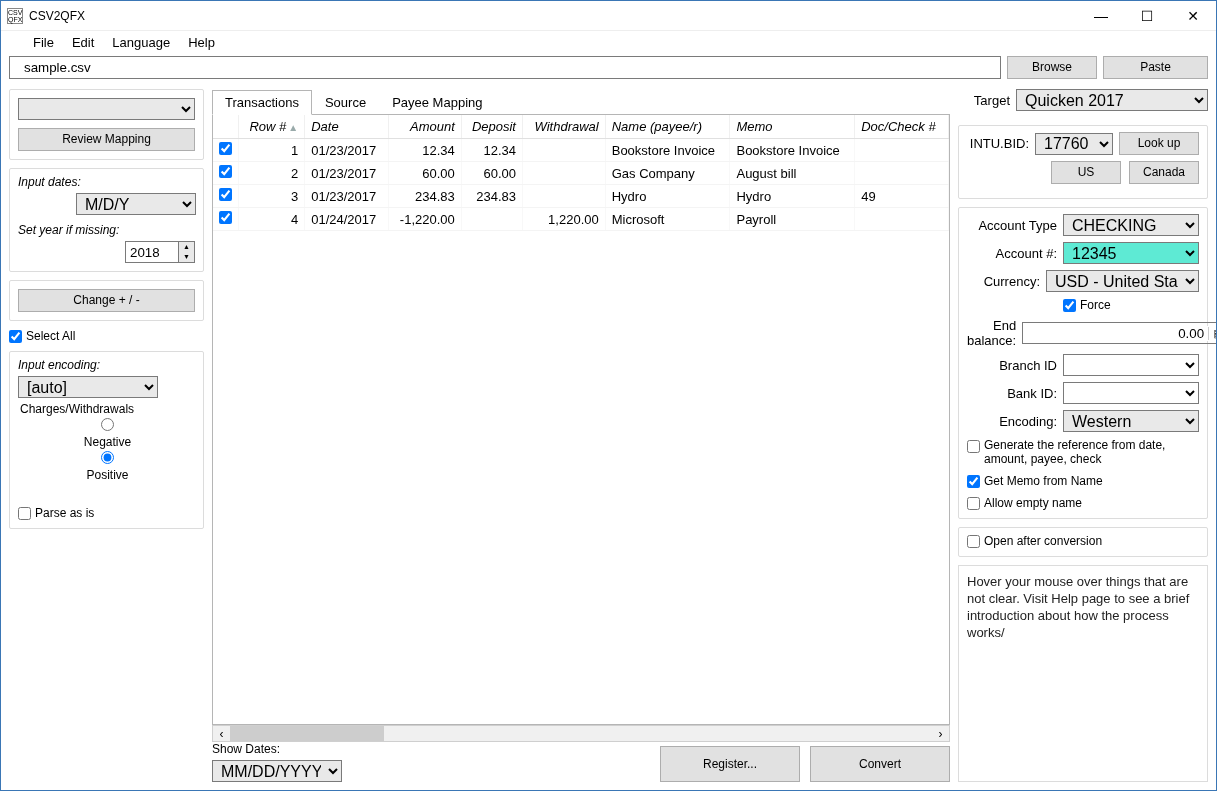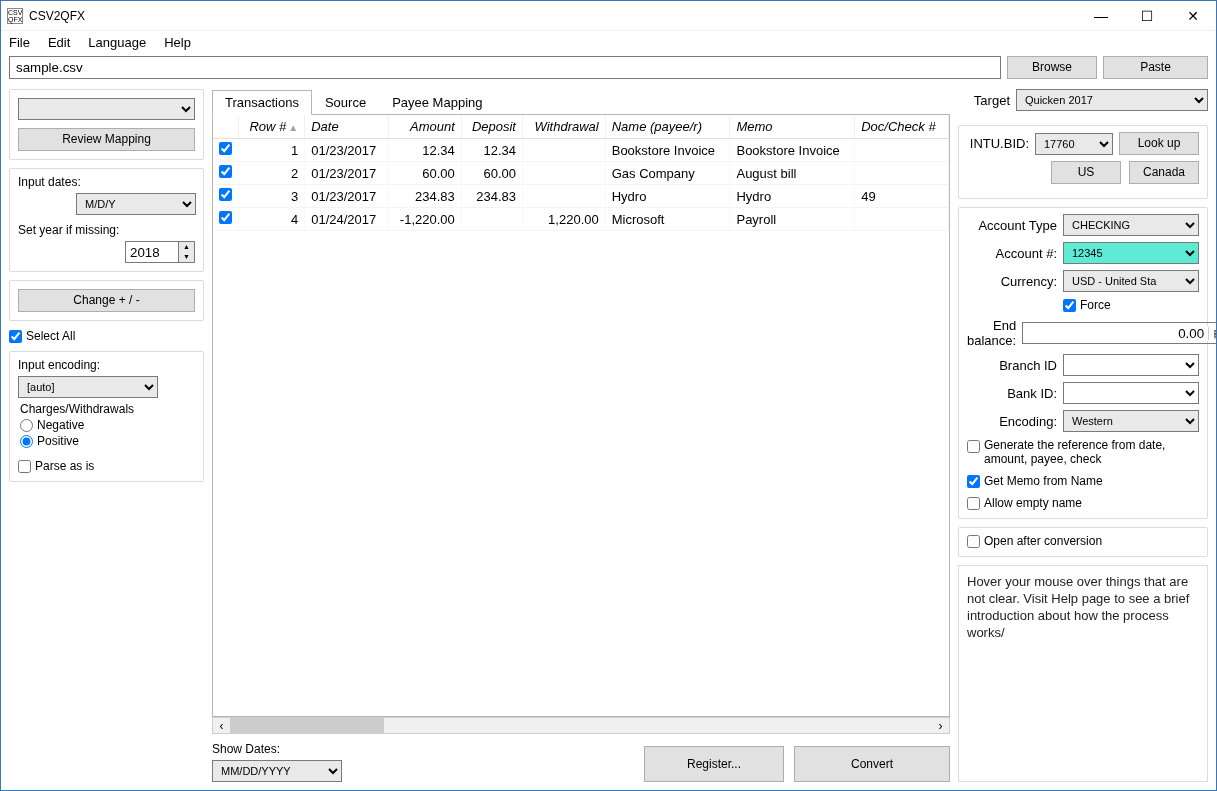--- a/index.html
+++ b/index.html
@@ -36,31 +36,32 @@
   width: 46px; height: 30px;
   display: flex; align-items: center; justify-content: center;
   font-size: 14px;
   font-family: "Segoe UI Symbol", sans-serif;
 }
 .menubar {
   padding: 4px 8px 6px 8px;
   display: flex;
   gap: 18px;
   font-size: 13px;
+  margin-left: 24px;
 }
 .menubar span { cursor: default; }
 .filerow {
   display: flex;
   gap: 6px;
   padding: 0 8px 4px 8px;
 }
 .file-input {
   flex: 1;
   border: 1px solid #7a7a7a;
-  padding: 4px 6px;
+  padding: 4px 14px;
   height: 23px;
 }
 .btn {
   background: #e1e1e1;
   border: 1px solid #adadad;
   padding: 3px 0;
   font-size: 12px;
   text-align: center;
   cursor: default;
   height: 23px;
@@ -75,51 +76,51 @@
 }
 .left-panel { width: 195px; display:flex; flex-direction:column; gap:8px; }
 .center-panel { flex: 1; display:flex; flex-direction:column; overflow:hidden;}
 .right-panel { width: 250px; display:flex; flex-direction:column; gap:8px;}
 .group {
   border: 1px solid #dcdcdc;
   border-radius: 2px;
   padding: 6px 8px 8px 8px;
 }
 .group.np { padding: 8px; }
-.label-top { margin-bottom: 4px; }
+.label-top { margin-bottom: 4px; font-style: italic; }
 select.combo, input.txt {
   border: 1px solid #7a7a7a;
   background: #fff;
   height: 22px;
   padding: 0 4px;
   font-family: inherit;
-  font-size: 11px;
+  font-size: 16px;
 }
 select.combo { background: #e9e9e9; }
 .chk { display:flex; align-items:center; gap:4px;}
 .chk input[type=checkbox]{ width:13px; height:13px; }
-.radio { display:flex; align-items:center; gap:4px; margin:2px 0;}
+.radio { display:flex; align-items:center; gap:4px; margin:2px 0;flex-direction:column;}
 .radio input[type=radio]{ width:13px; height:13px;}
 .fieldset-inner { margin-top:4px; padding-left:2px;}
 .subgroup-title{ margin-bottom:2px;}
 .tabs { display:flex; border-bottom:1px solid #b5b5b5; }
 .tab { padding:4px 12px; border:1px solid transparent; border-bottom:none; position:relative; top:1px; font-size:13px;}
 .tab.active { background:#fff; border-color:#b5b5b5; border-bottom:1px solid #fff;}
 .grid-wrap { flex:1; border:1px solid #b5b5b5; border-top:none; overflow:auto; }
 table.grid { border-collapse:collapse; width:100%; font-size:13px;}
 table.grid th { background:#fff; font-weight:normal; text-align:left; padding:4px 6px; border-bottom:1px solid #e0e0e0; border-right:1px solid #f0f0f0; white-space:nowrap;font-style:italic;}
 table.grid td { padding:3px 6px; border-bottom:1px solid #f4f4f4; border-right:1px solid #f8f8f8; white-space:nowrap;}
 table.grid th.num, table.grid td.num { text-align:right;}
 table.grid td.chk-cell { width:20px; text-align:center;}
 table.grid th.chk-cell { width:20px;}
 .scroll-h { height:17px; background:#f0f0f0; border:1px solid #cfcfcf; display:flex; align-items:center;}
 .scroll-h .arrow{ width:17px; text-align:center;}
 .scroll-h .track{ flex:1; position:relative; height:100%;}
 .scroll-h .thumb{ position:absolute; left:0; top:0; height:100%; width:22%; background:#cdcdcd;}
-.bottom-row{ display:flex; align-items:flex-end; justify-content:space-between; padding-top:8px;}
+.bottom-row{ display:flex; align-items:flex-end; justify-content:space-between; }
 .right-panel .rrow{ display:flex; align-items:center; gap:6px; margin-bottom:6px;}
 .right-panel .rrow .rlab{ width:90px; text-align:right; font-size:13px;}
 .right-panel .rrow .rctl{ flex:1; }
 .helpbox{ flex:1; border:1px solid #dcdcdc; padding:8px; font-size:13px; color:#222; line-height:1.3; }
 .sort-arrow{ color:#9aa; margin-left:2px; font-size:10px;}
 .spinner{ display:inline-flex; border:1px solid #7a7a7a; height:22px;}
 .spinner input{ border:none; width:52px; text-align:left; padding:0 4px;}
 .spinner .spins{ width:16px; display:flex; flex-direction:column; border-left:1px solid #7a7a7a;}
 .spinner .spins div{ flex:1; font-size:7px; text-align:center; line-height:9px; background:#e9e9e9;}
 .end-bal{ display:flex; align-items:center; border:1px solid #7a7a7a; height:22px; }
@@ -188,21 +189,21 @@
         <div class="subgroup-title">Charges/Withdrawals</div>
         <label class="radio">
             <input type="radio" name="cw" style="">
             <span>Negative</span>
           </label>
         <label class="radio">
             <input type="radio" name="cw" checked="" style="">
             <span>Positive</span>
           </label>
       </div>
-      <label class="chk" style="margin-top:11px">
+      <label class="chk" style="margin-top:24px">
           <input type="checkbox" style="">
           <span>Parse as is</span>
         </label>
     </div>
   </div>
 
   <div class="center-panel">
     <div class="tabs">
       <div class="tab active">Transactions</div>
       <div class="tab">Source</div>
@@ -278,21 +279,21 @@
         </div>
         <div class="arrow">›</div>
     </div>
     <div class="bottom-row">
       <div>
         <div>Show Dates:</div>
         <select class="combo" style="width:130px; margin-top:4px"><option>MM/DD/YYYY</option></select>
       </div>
       <div style="display:flex; gap:10px;">
         <button class="btn" style="width:140px; height:36px">Register...</button>
-        <button class="btn" style="width:156px; height:36px">Convert</button>
+        <button class="btn" style="width:140px; height:36px">Convert</button>
       </div>
     </div>
   </div>
 
   <div class="right-panel">
     <div class="rrow">
       <div class="rlab" style="width:52px">Target</div>
       <select class="combo rctl"><option>Quicken 2017</option></select>
     </div>
     <div class="group">

